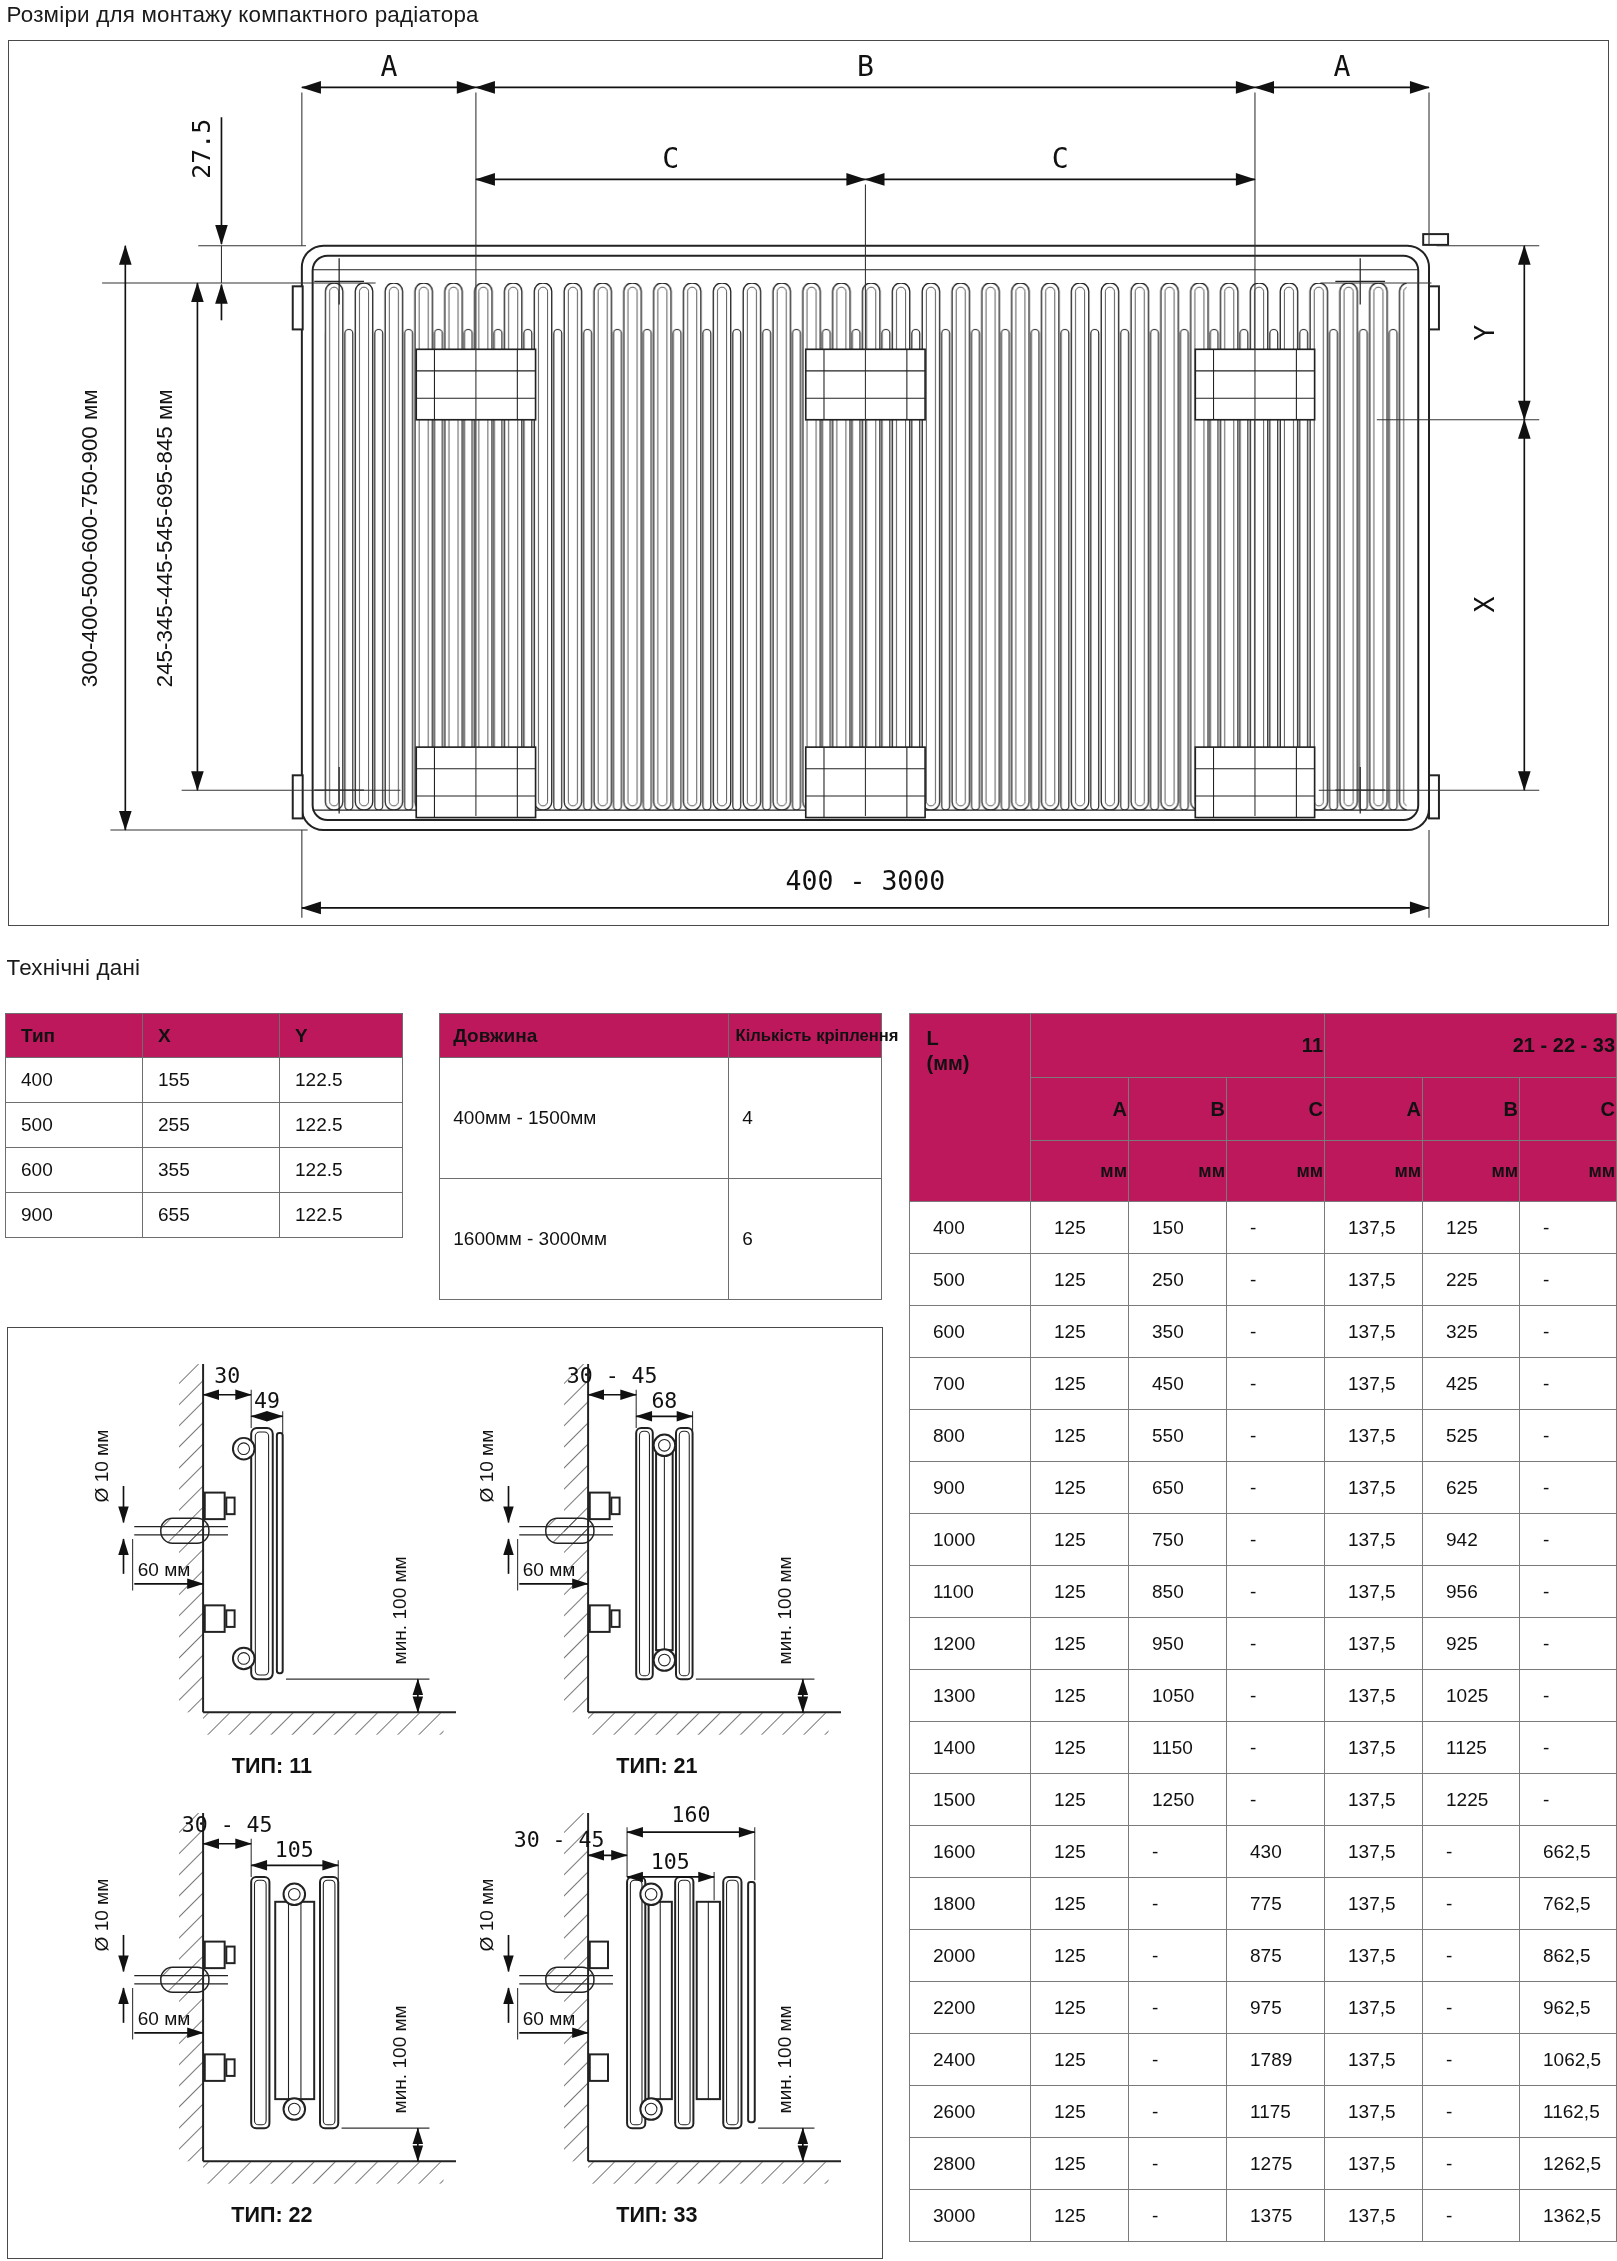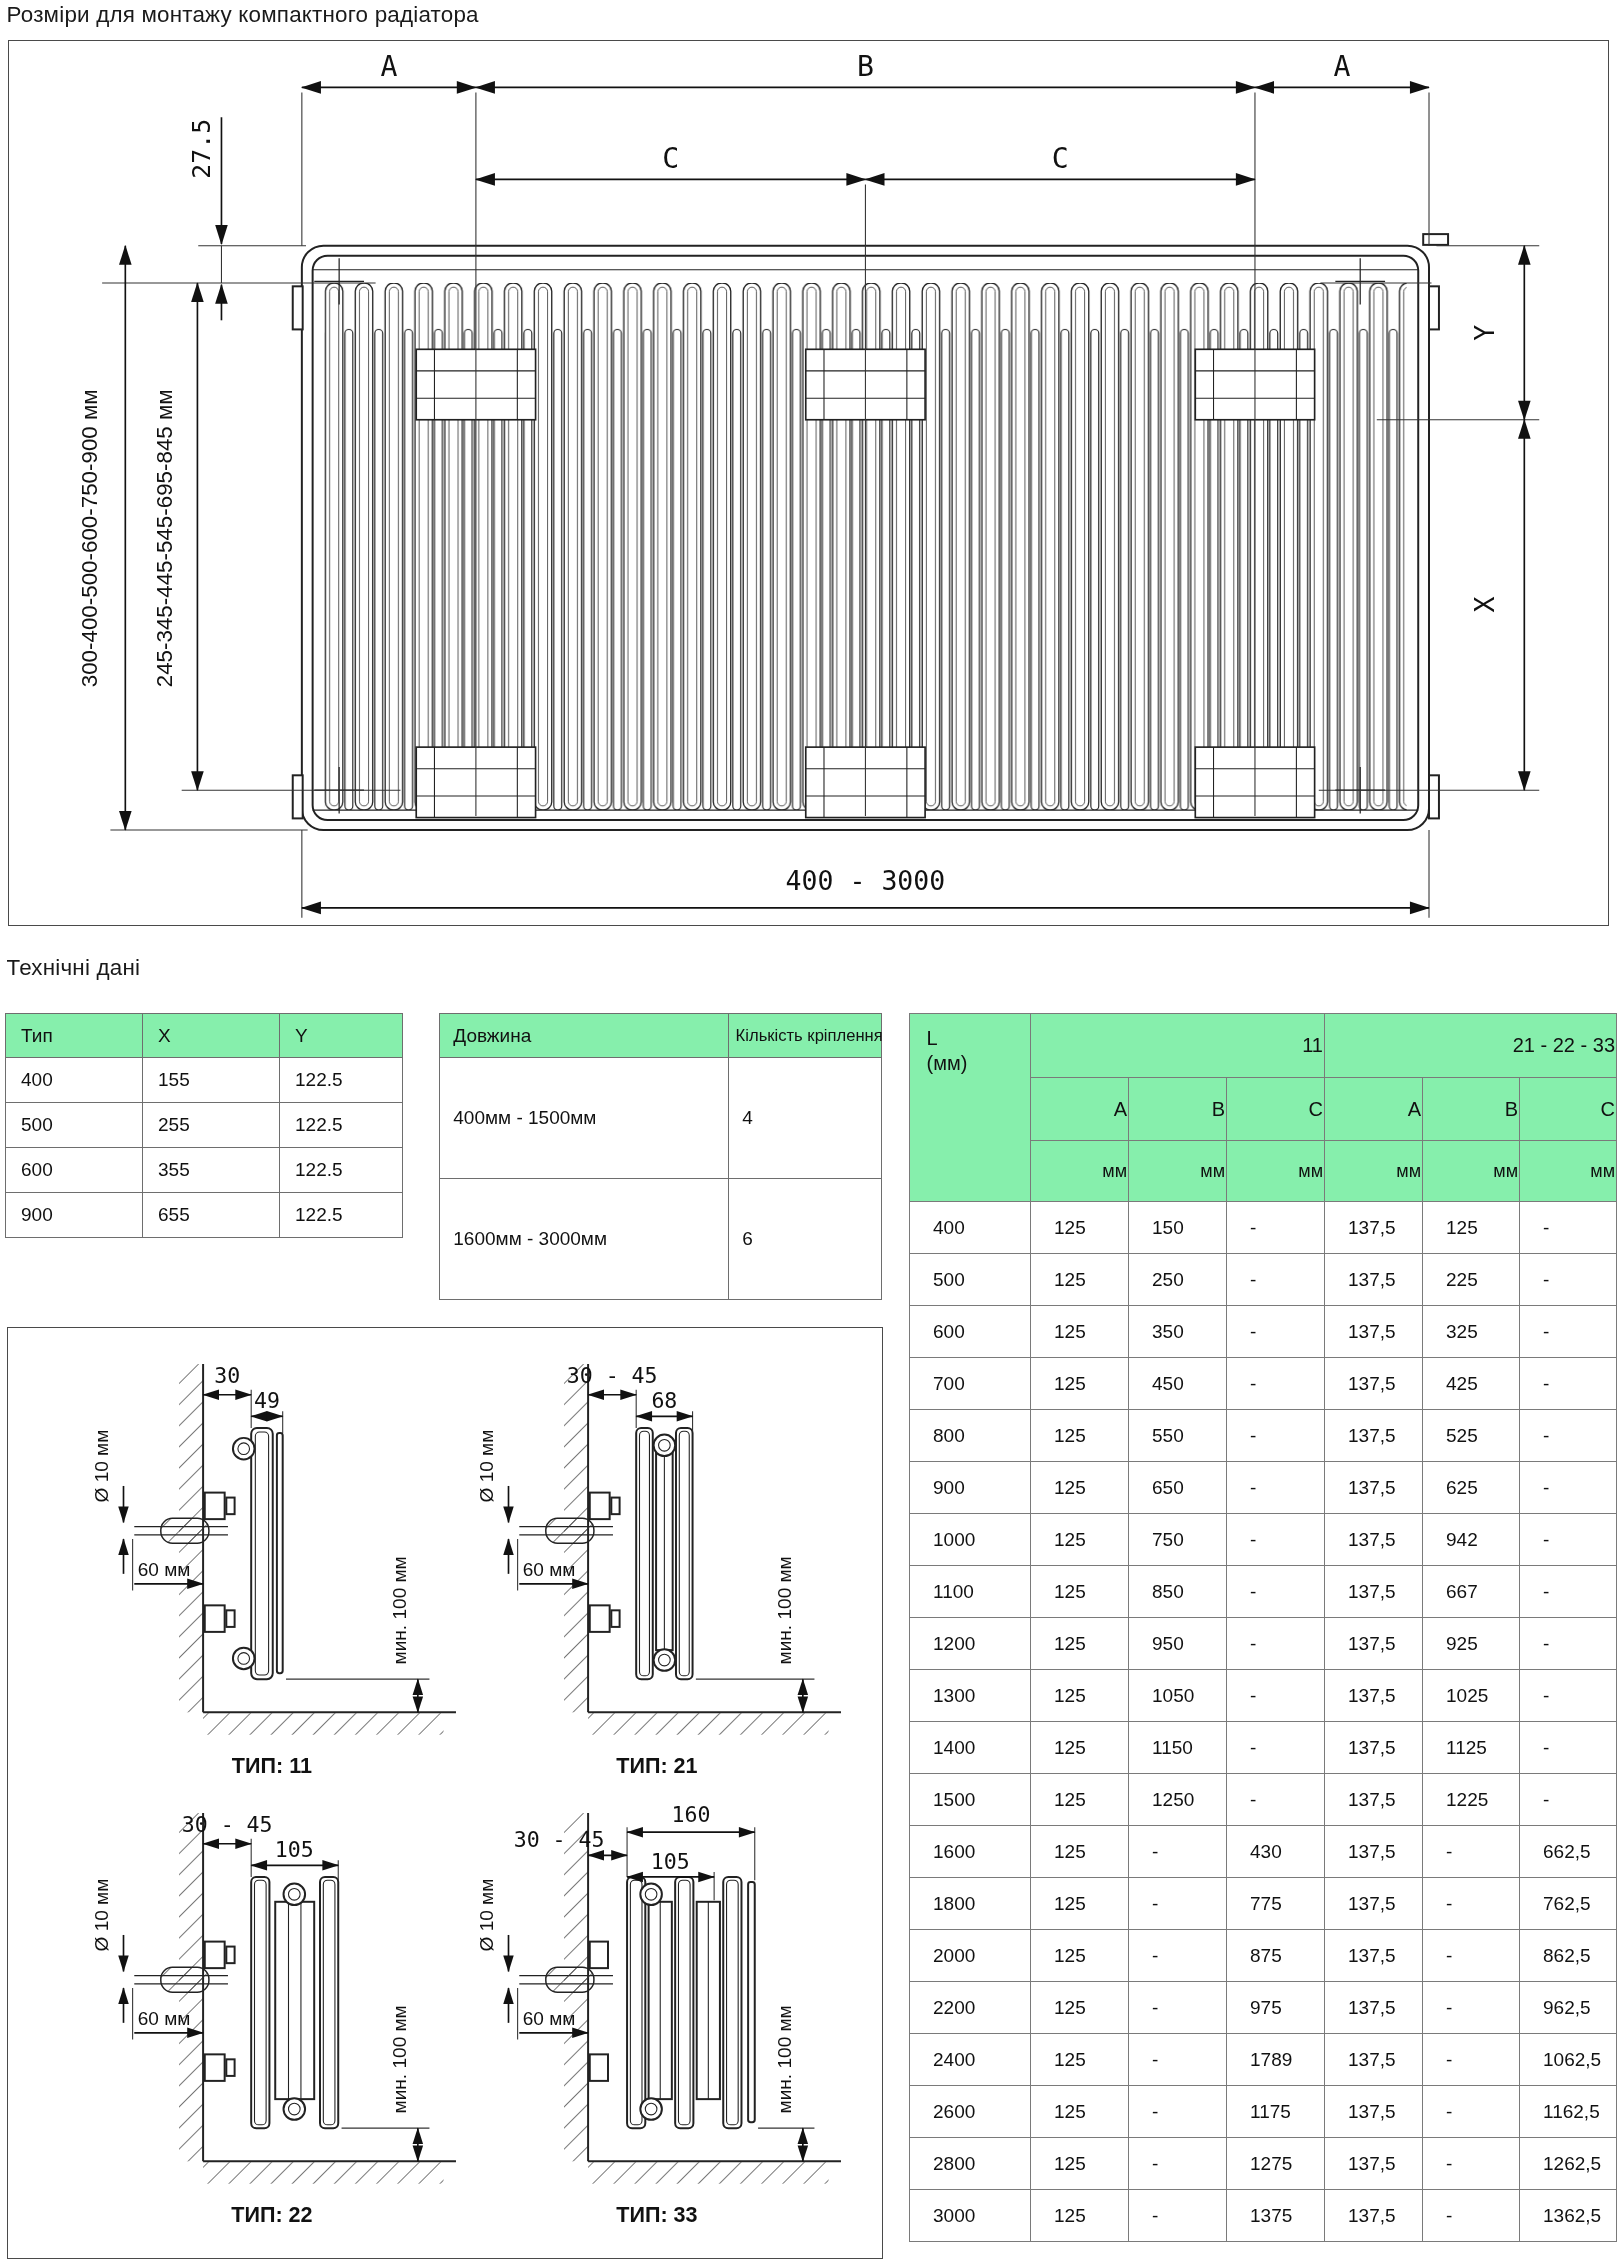--- a/index.html
+++ b/index.html
@@ -14,21 +14,21 @@
   .cad{font-family:"DejaVu Sans Mono",monospace;}
   .lab{font-family:"Liberation Sans",sans-serif;}
   .dim{stroke:#111;stroke-width:2;fill:none;}
   .ext{stroke:#333;stroke-width:1.3;fill:none;}
   .dr{stroke:#222;stroke-width:2.4;fill:#fff;}
   .drt{stroke:#222;stroke-width:1.3;fill:none;}
   .br rect{fill:#fff;stroke:#222;stroke-width:2;}
   .br line{stroke:#222;stroke-width:1.3;}
   .cr{stroke:#222;stroke-width:1.5;}
   table{border-collapse:collapse;position:absolute;table-layout:fixed;background:#fff;font-family:"Liberation Sans",sans-serif;}
-  th{background:#86efac;font-weight:normal;margin-top:30px;}
+  th{background:#be185d;font-weight:bold;margin-top:30px;}
   #t1{left:5px;top:1013px;width:396px;}
   #t1 th,#t1 td{border:0.8px solid #6e6e6e;font-size:19px;text-align:left;padding:0 0 0 15px;}
   #t1 th{height:43px;}
   #t1 td{height:44px;}
   #t2{left:439px;top:1013px;width:441px;}
   #t2 th,#t2 td{border:0.8px solid #6e6e6e;font-size:19px;text-align:left;padding:0 0 0 13.3px;}
   #t2 th{height:43px;}
   #t2 th.small{font-size:16.6px;padding-left:6.6px;white-space:nowrap;}
   #t2 td{height:120px;}
   #t3{left:909px;top:1013px;width:706px;border:1.7px solid #4a4a4a;}
@@ -335,21 +335,21 @@
         <td>137,5</td>
         <td>942</td>
         <td>-</td>
       </tr>
       <tr>
         <td>1100</td>
         <td>125</td>
         <td>850</td>
         <td>-</td>
         <td>137,5</td>
-        <td>667</td>
+        <td>956</td>
         <td>-</td>
       </tr>
       <tr>
         <td>1200</td>
         <td>125</td>
         <td>950</td>
         <td>-</td>
         <td>137,5</td>
         <td>925</td>
         <td>-</td>

